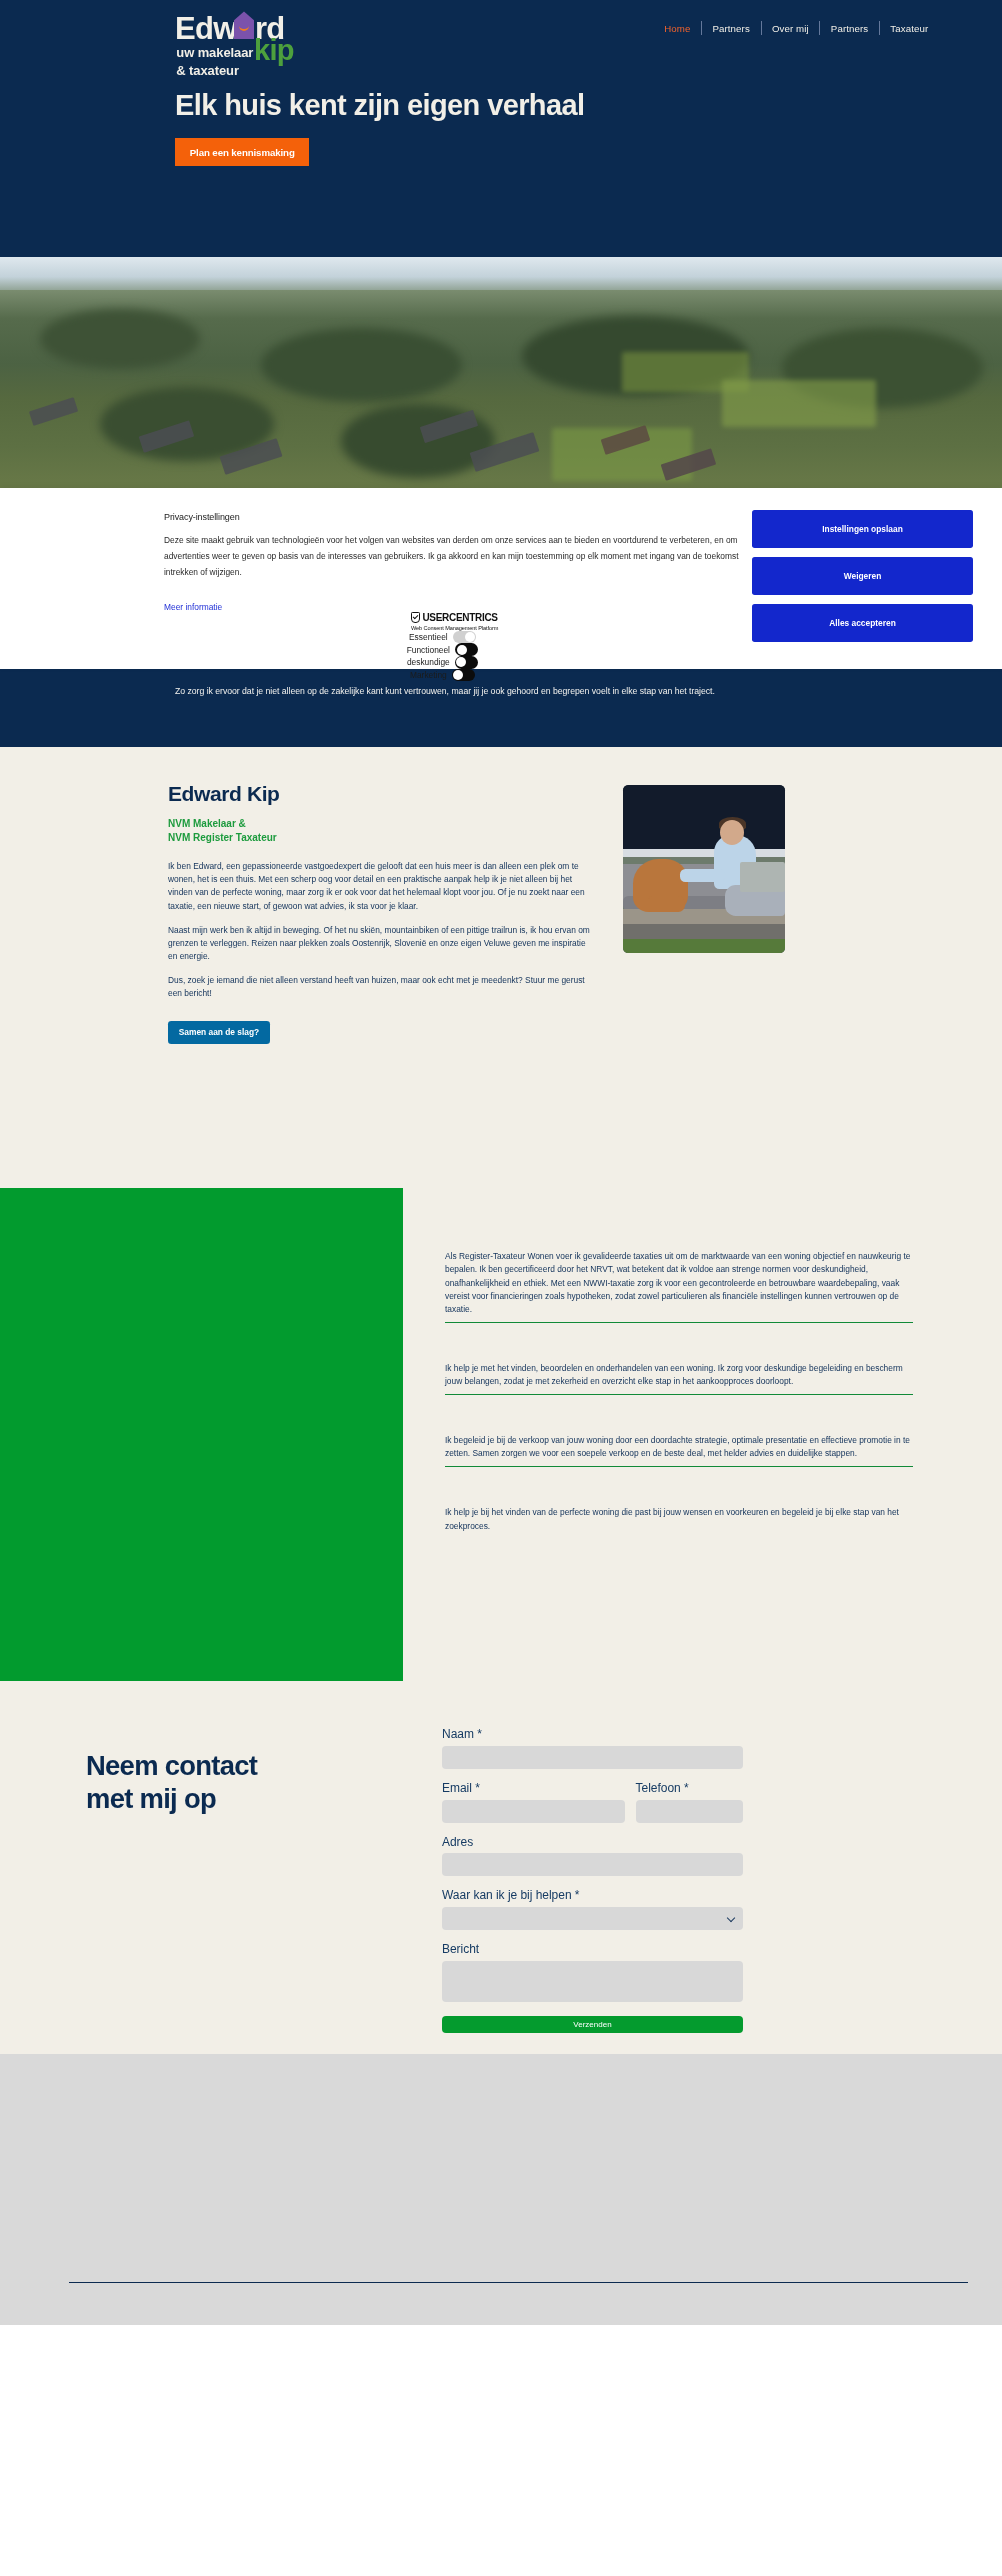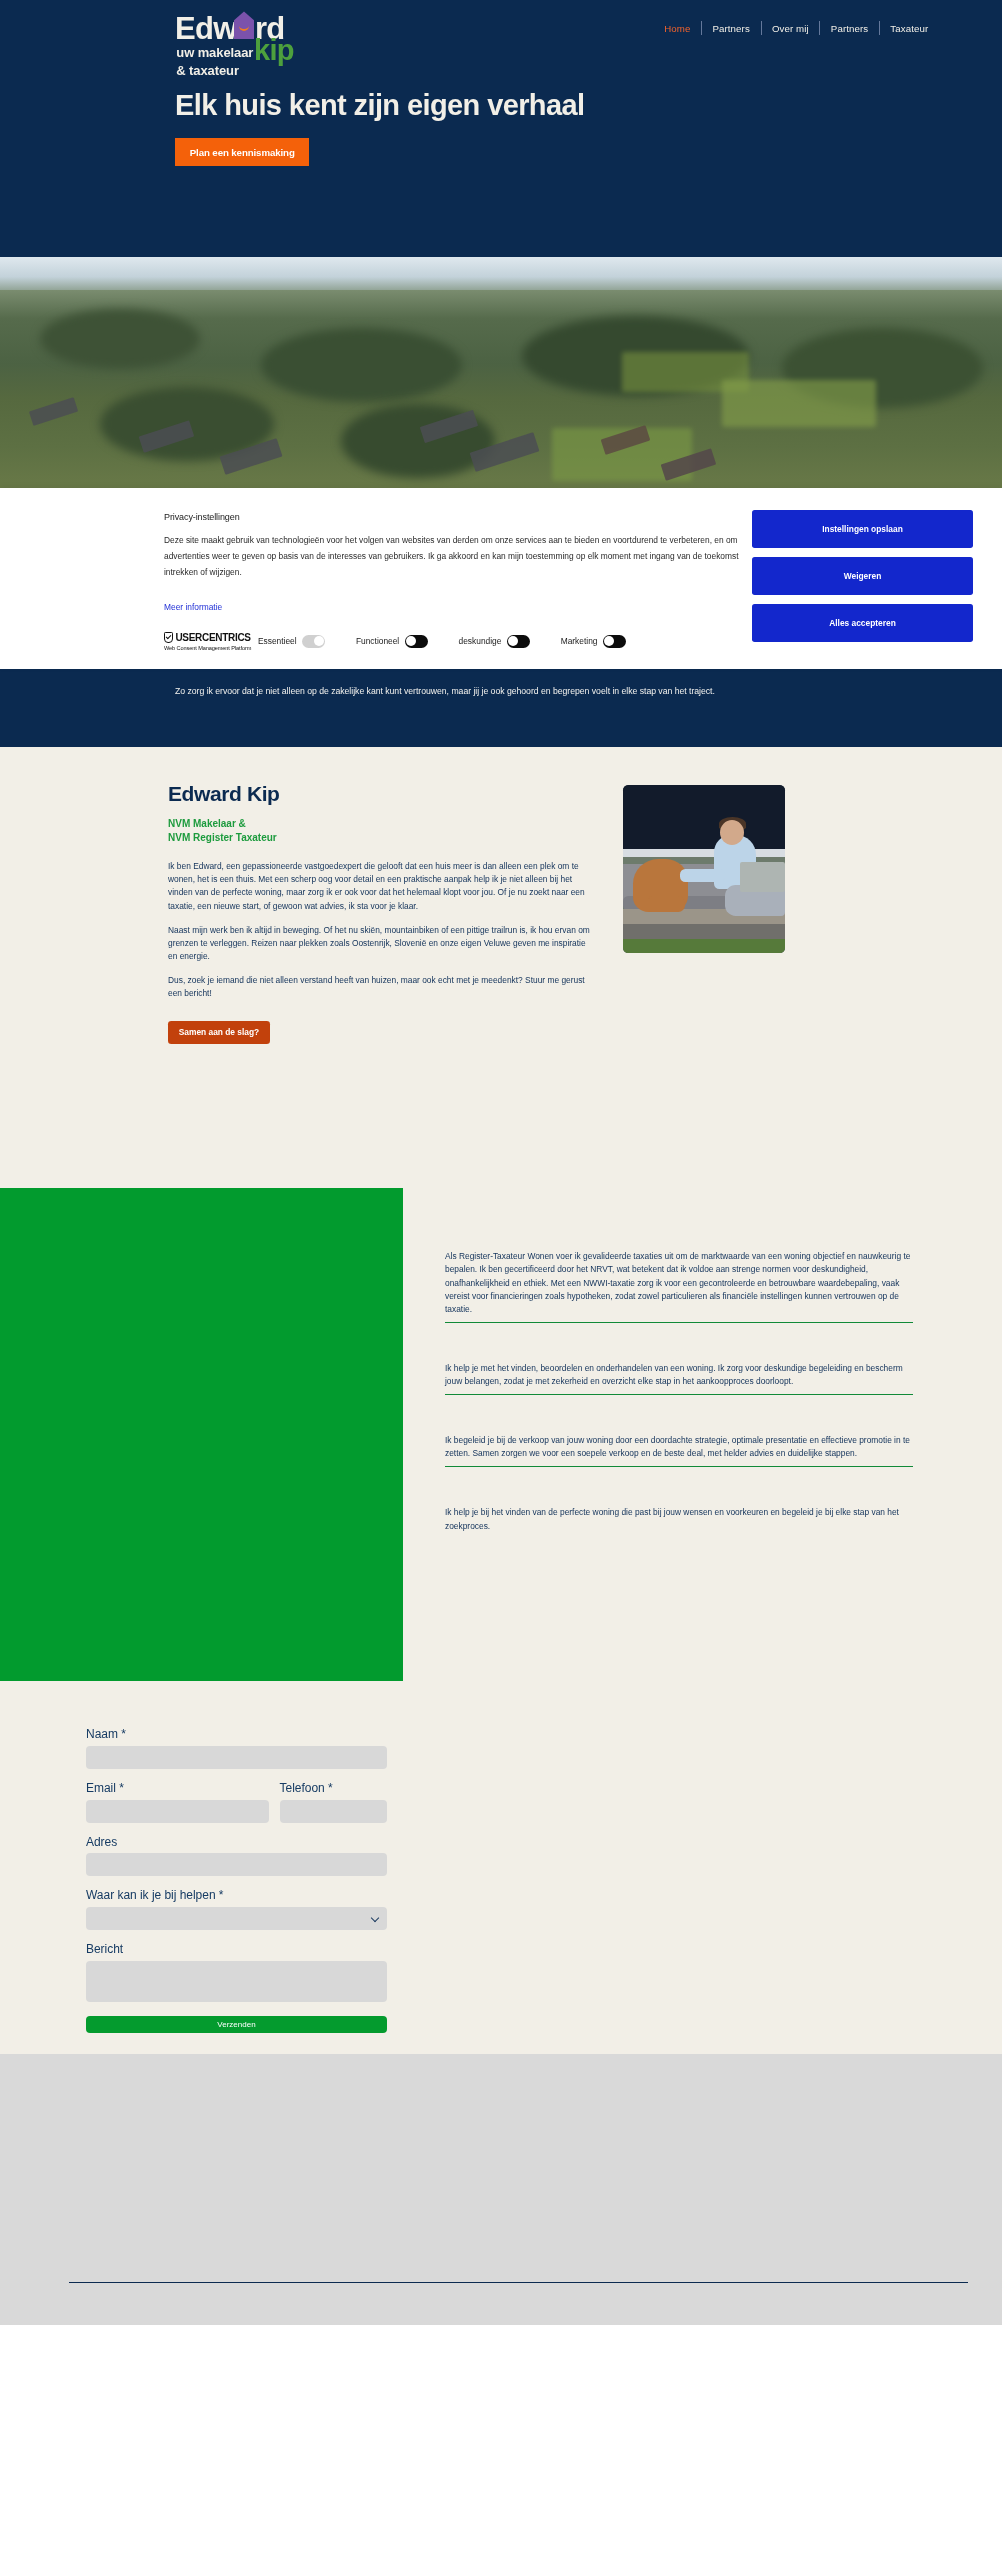--- a/index.html
+++ b/index.html
@@ -198,22 +198,22 @@
   .cookie-more {
     display: inline-block;
     margin-top: 21.4px;
     font-size: 8.4px;
     color: #2130d6;
     text-decoration: none;
   }
   .cookie-row {
     display: flex;
     align-items: center;
-    margin-top: 20px;
     gap: 0;
+    flex-direction: column;
   }
   .uc-logo { width: 94px; flex: 0 0 auto; }
   .uc-brand {
     display: flex;
     align-items: center;
     font-size: 10px;
     font-weight: 700;
     color: #111;
     letter-spacing: -0.3px;
   }
@@ -339,21 +339,21 @@
   .about-body {
     color: #12325a;
     font-size: 8.4px;
     line-height: 1.58;
     margin-top: 14.7px;
   }
   .about-body p + p { margin-top: 10.7px; }
   .about-btn {
     display: inline-block;
     margin-top: 20px;
-    background: #c2410c;
+    background: #0369a1;
     color: #ffffff;
     font-size: 8.4px;
     font-weight: 700;
     border: none;
     border-radius: 3.3px;
     padding: 6.7px 10.7px;
     cursor: pointer;
     font-family: "Liberation Sans", sans-serif;
   }
   .about-photo {
@@ -686,20 +686,26 @@
     </div>
     <div class="svc-item">
       <div class="svc-text">Ik help je bij het vinden van de perfecte woning die past bij jouw wensen en voorkeuren en begeleid je bij elke stap van het zoekproces.</div>
 
     </div>
   </div>
 </section>
 
 <section class="contact">
   <div class="contact-inner">
+    <div class="contact-left">
+      <div class="contact-title">
+        <div>Neem contact</div>
+        <div>met mij op</div>
+      </div>
+    </div>
 
     <form class="contact-form">
       <label class="f-label">Naam *</label>
       <input class="f-input" type="text" value="" style="">
 
       <div class="f-row">
         <div class="f-col-wide">
           <label class="f-label">Email *</label>
           <input class="f-input" type="email" value="" style="">
         </div>

